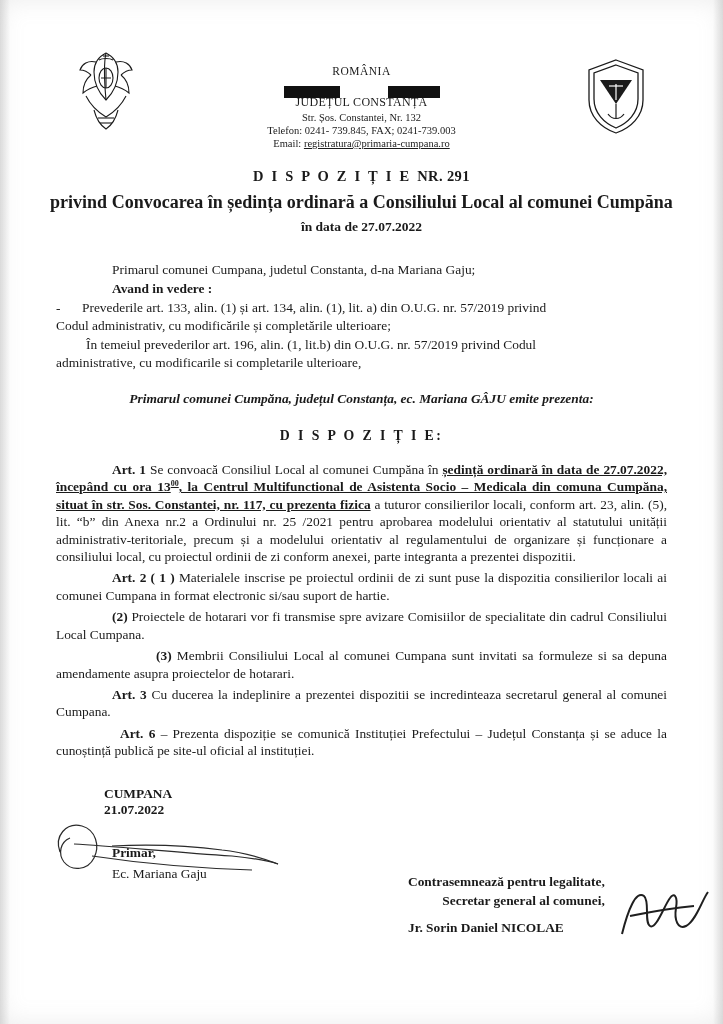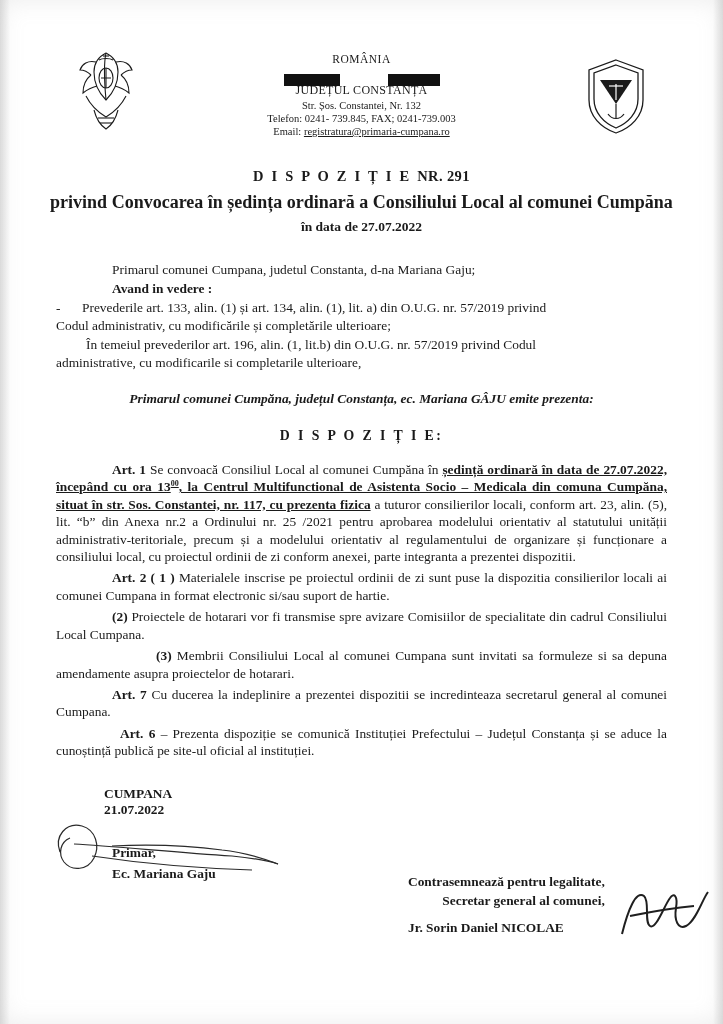--- a/index.html
+++ b/index.html
@@ -50,21 +50,21 @@
   .crest-right {
     position: absolute;
     right: 74px;
     top: 56px;
     width: 66px;
     height: 80px;
   }
   .head-center {
     position: absolute;
     left: 0; right: 0;
-    top: 52px;
+    top: 64px;
     text-align: center;
     line-height: 1.26;
   }
   .head-center .country {
     font-size: 11.5px;
     letter-spacing: 0.5px;
   }
   .redact {
     display: inline-block;
     background: #111;
@@ -167,21 +167,21 @@
     font-weight: bold;
     margin-left: 48px;
     line-height: 1.25;
   }
   .primar-line {
     font-weight: bold;
     margin-left: 56px;
     margin-top: 26px;
   }
   .primar-name {
-    font-weight: bold;
+    font-weight: normal;
     margin-left: 56px;
     margin-top: 5px;
   }
   .contra {
     position: absolute;
     left: 352px;
     top: 86px;
     font-weight: bold;
     line-height: 1.45;
     text-align: right;
@@ -309,21 +309,21 @@
 
     <div class="p indent art-block">
       <span class="b">(2)</span><span> Proiectele de hotarari vor fi transmise spre avizare Comisiilor de specialitate din cadrul Consiliului Local Cumpana.</span>
     </div>
 
     <div class="p art-block" style="text-indent:100px">
       <span class="b">(3)</span><span> Membrii Consiliului Local al comunei Cumpana sunt invitati sa formuleze si sa depuna amendamente asupra proiectelor de hotarari.</span>
     </div>
 
     <div class="p indent art-block">
-      <span class="b">Art. 7</span><span> Cu ducerea la indeplinire a prezentei dispozitii se incredinteaza secretarul general al comunei Cumpana.</span>
+      <span class="b">Art. 3</span><span> Cu ducerea la indeplinire a prezentei dispozitii se incredinteaza secretarul general al comunei Cumpana.</span>
     </div>
 
     <div class="p art-block" style="text-indent:64px">
       <span class="b">Art. 6</span><span> – Prezenta dispoziție se comunică Instituției Prefectului – Județul Constanța și se aduce la cunoștință publică pe site-ul oficial al instituției.</span>
     </div>
   </div>
 
   <div class="sig-zone">
     <div class="cumpana-line">CUMPANA</div>
     <div class="cumpana-line">21.07.2022</div>

